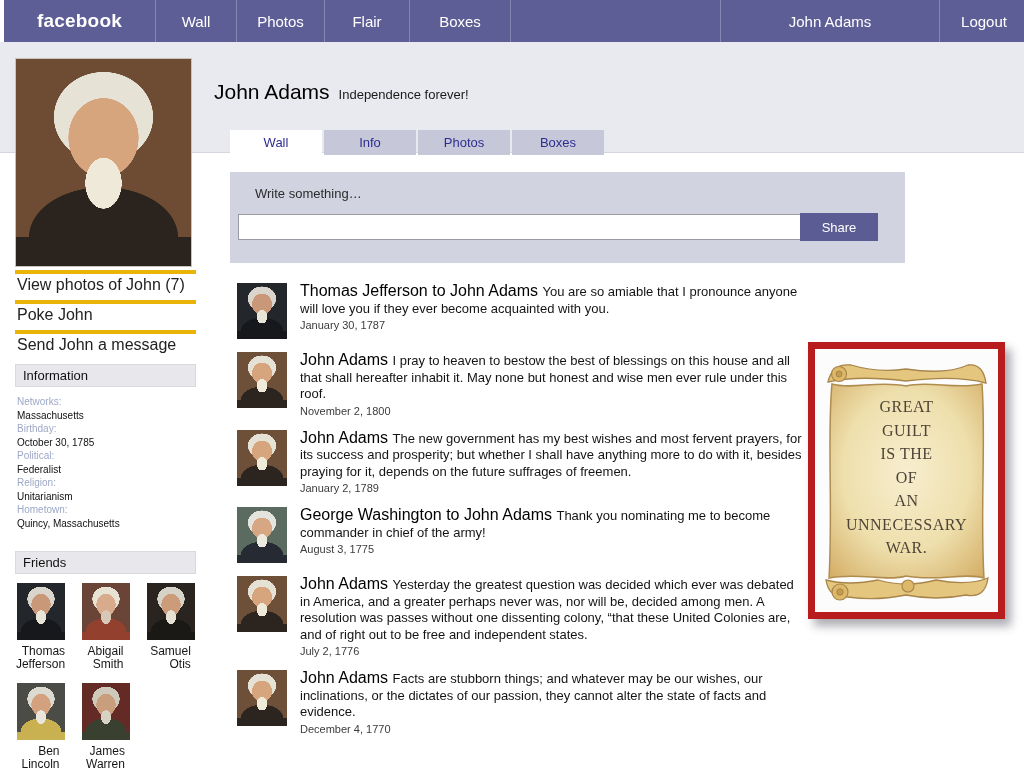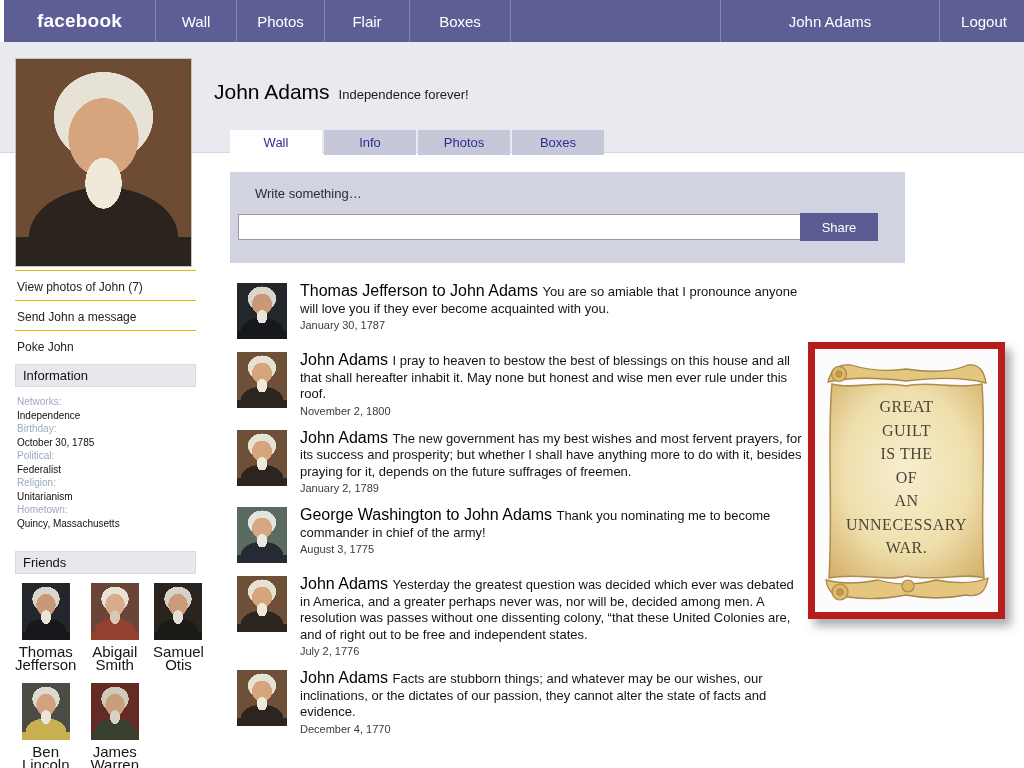--- a/index.html
+++ b/index.html
@@ -46,32 +46,32 @@
   
   .composer{position:absolute;left:230px;top:172px;width:675px;height:91px;background:#d2d3e0;}
   .composer .label{position:absolute;left:25px;top:14px;font-size:13px;color:#2b2b2b;}
   .composer input{position:absolute;left:8px;top:42px;width:553px;height:24px;
                   border:1px solid #9a9aa6;background:#fff;font-size:13px;padding:0 6px;}
   .share{position:absolute;left:570px;top:41px;width:78px;height:28px;background:#5c5c94;
          color:#fff;border:none;font-size:13px;font-family:inherit;cursor:pointer;}
 
   
   .sidebar{position:absolute;left:15px;top:270px;width:181px;}
-  .side-link{font-size:12px;color:#222;padding:9px 2px 6px 2px;border-top:1px solid #eab308;cursor:pointer;}
+  .side-link{font-size:16px;color:#222;padding:2px 2px 6px 2px;border-top:4px solid #eab308;cursor:pointer;}
   .side-header{margin-top:4px;background:#e7e7ec;border:1px solid #d9d9e0;height:21px;
                display:flex;align-items:center;padding-left:7px;font-size:13px;color:#111;}
   .info-list{margin:8px 0 0 2px;font-size:10px;line-height:13.5px;}
   .info-label{color:#9da8c6;}
   .info-value{color:#101010;}
   .friends-head{margin-top:21px;}
   .friends-grid{margin-top:9px;display:grid;grid-template-columns:1fr 1fr 1fr;
                 column-gap:14px;row-gap:12px;}
   .friend{display:flex;flex-direction:column;align-items:center;cursor:pointer;}
   .friend .fphoto{width:48px;height:57px;}
-  .friend .fname{margin-top:5px;font-size:15px;line-height:13px;text-align:center;color:#161616;}
+  .friend .fname{margin-top:5px;font-size:12px;line-height:13px;text-align:right;color:#161616;}
 
   
   .posts{position:absolute;left:237px;top:283px;width:566px;}
   .post{display:flex;margin-bottom:13px;}
   .post .avatar{flex:0 0 50px;width:50px;height:56px;margin-right:13px;}
   .post .body{width:503px;}
   .post .line{line-height:15.5px;}
   .post .author{font-size:16px;color:#000;}
   .post .msg{font-size:13px;color:#141414;margin-top:33px;}
   .post .date{font-size:11px;color:#3c3c3c;margin-top:3px;}
@@ -117,27 +117,27 @@
   </div>
 
   <div class="composer">
     <div class="label">Write something…</div>
     <input type="text" value="" style="">
     <button class="share">Share</button>
   </div>
 
   <div class="sidebar">
     <div class="side-link">View photos of John (7)</div>
+    <div class="side-link">Poke John</div>
     <div class="side-link">Send John a message</div>
-    <div class="side-link">Poke John</div>
 
     <div class="side-header">Information</div>
     <div class="info-list">
       <div class="info-label">Networks:</div>
-      <div class="info-value">Independence</div>
+      <div class="info-value">Massachusetts</div>
       <div class="info-label">Birthday:</div>
       <div class="info-value">October 30, 1785</div>
       <div class="info-label">Political:</div>
       <div class="info-value">Federalist</div>
       <div class="info-label">Religion:</div>
       <div class="info-value">Unitarianism</div>
       <div class="info-label">Hometown:</div>
       <div class="info-value">Quincy, Massachusetts</div>
     </div>
 

